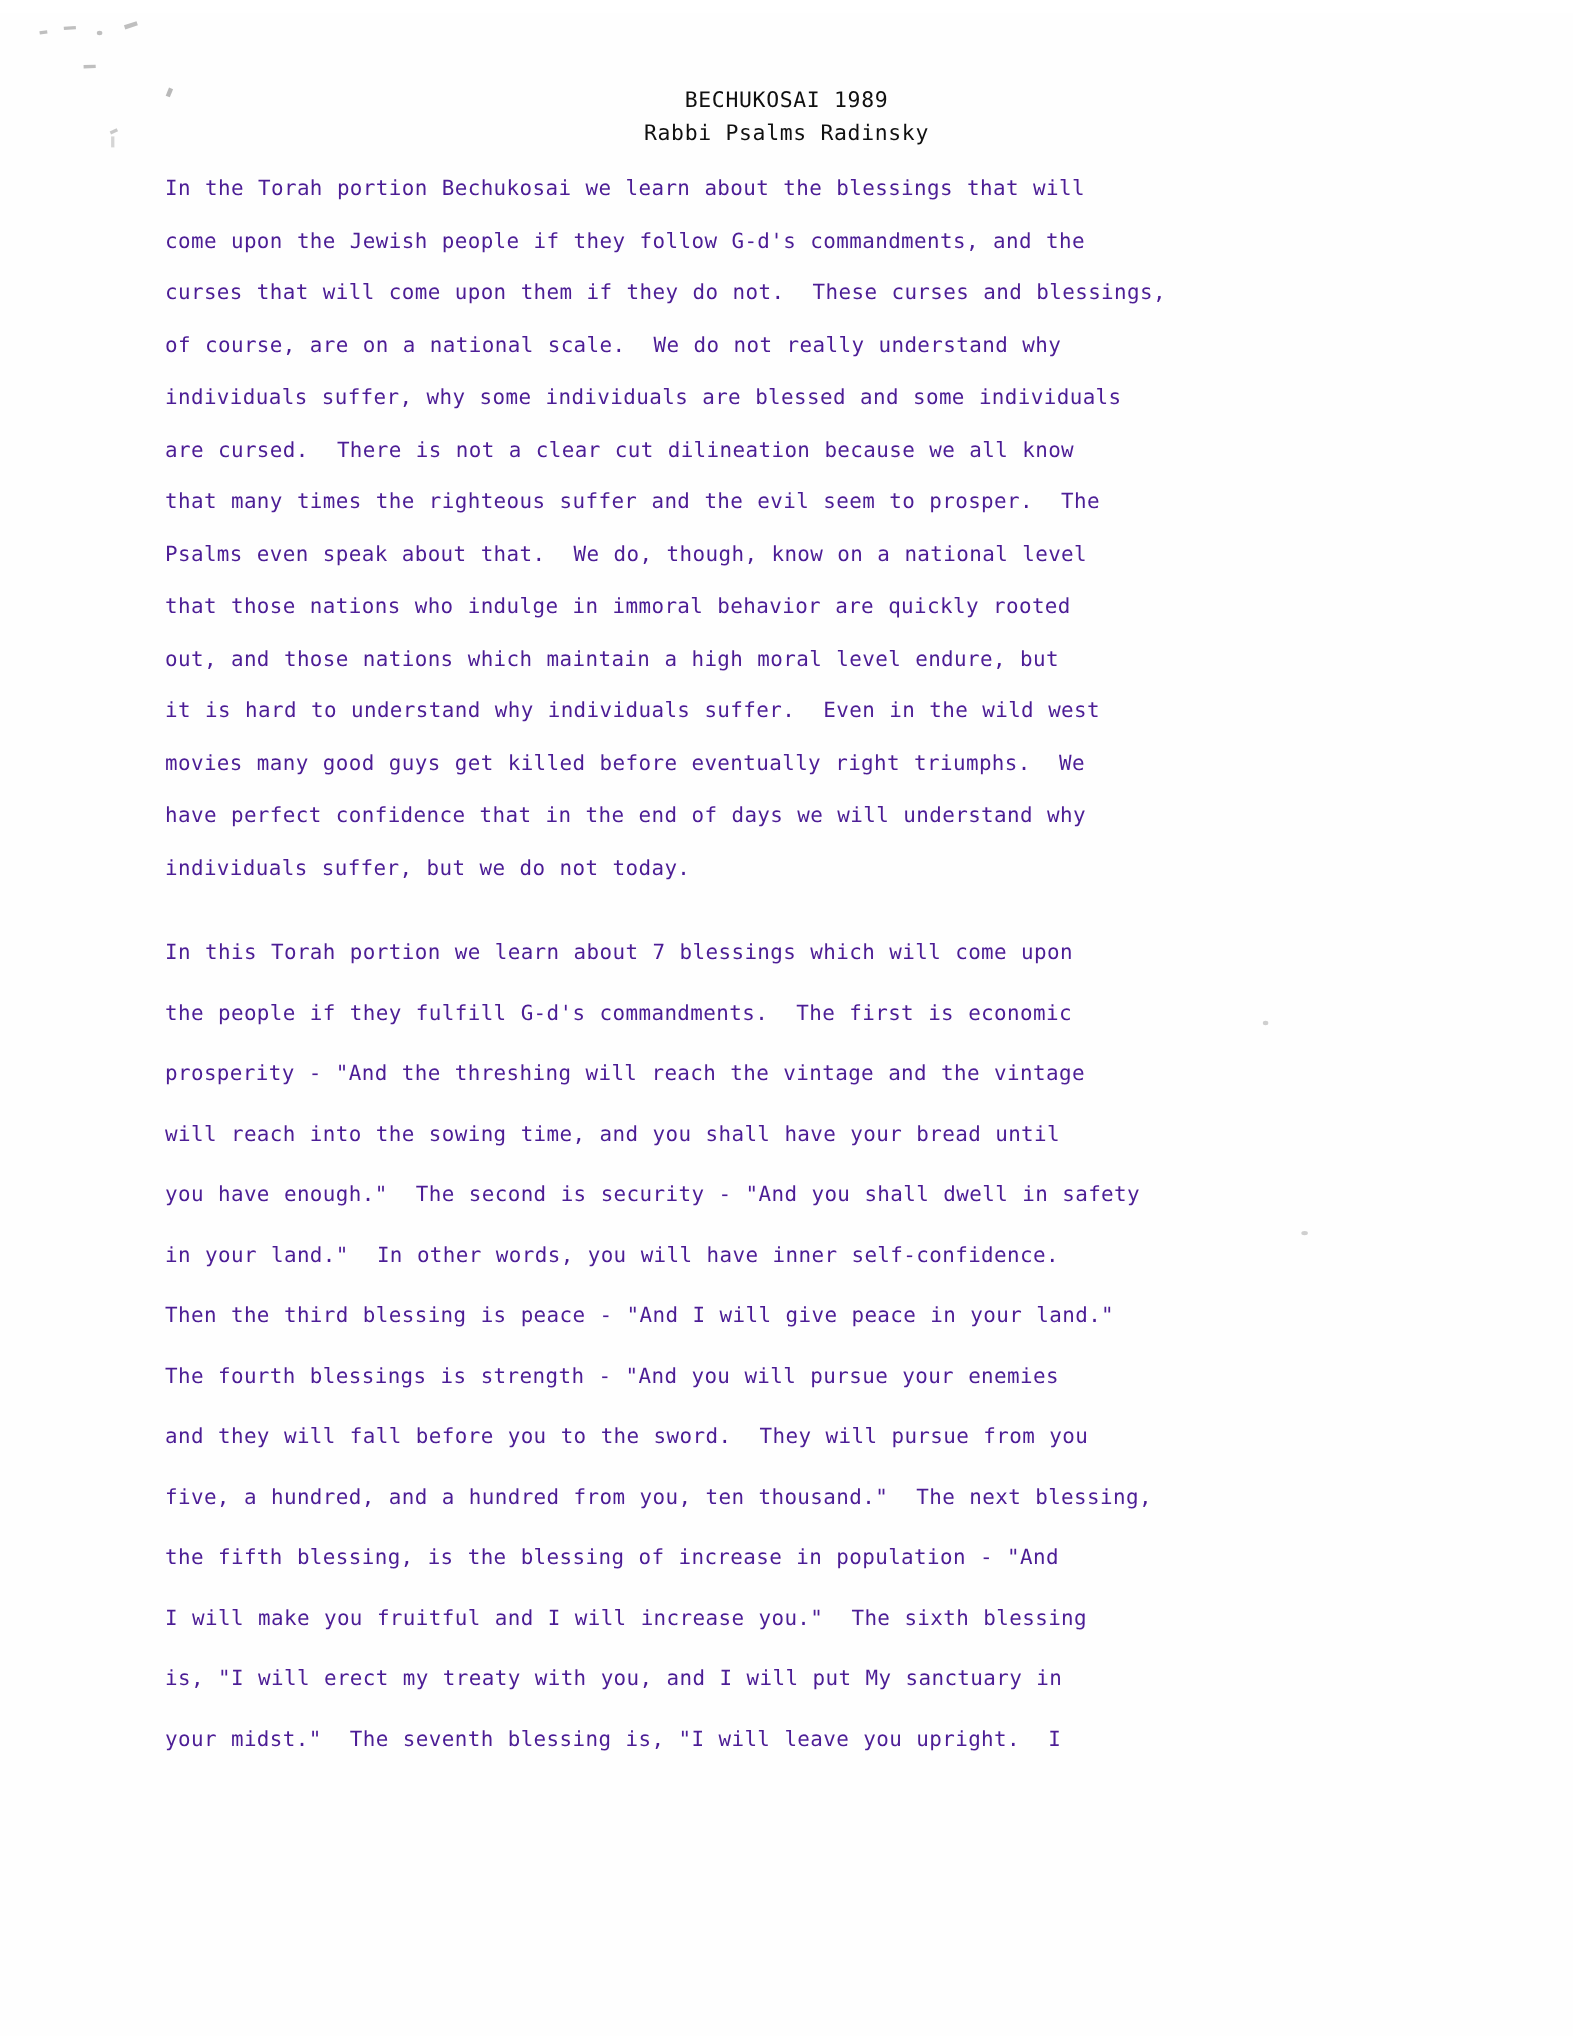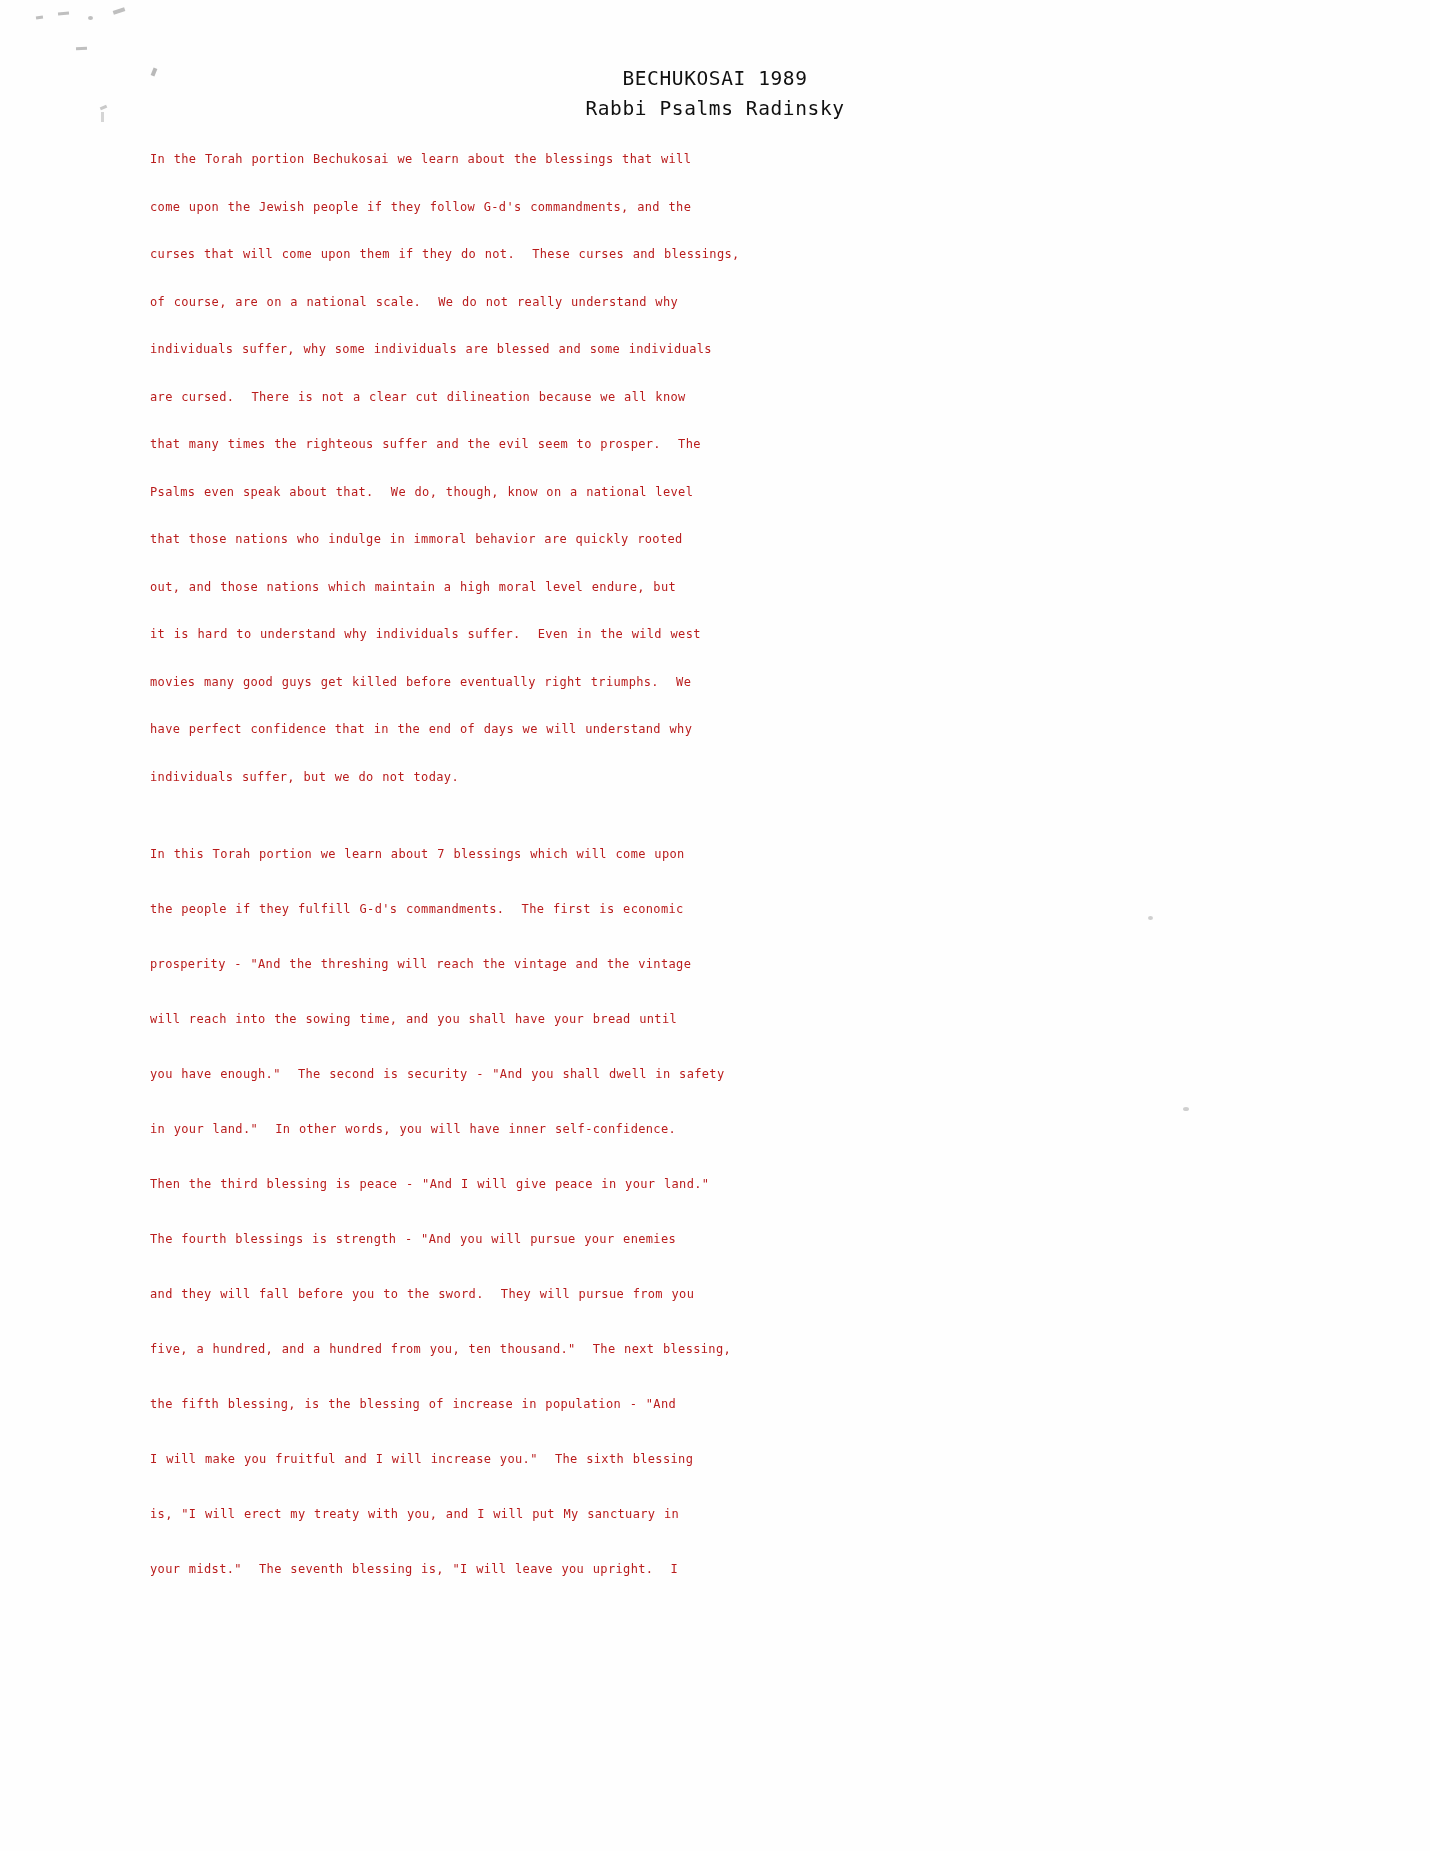--- a/index.html
+++ b/index.html
@@ -13,20 +13,21 @@
     position: relative;
     font-family: "DejaVu Sans Mono", monospace;
     color: #131313;
     overflow: hidden;
   }
 
   .page {
     position: absolute;
     inset: 0;
     background: #fefefe;
+    margin-top: 12px;
   }
 
   
   .speck {
     position: absolute;
     background: #8a8a8a;
     opacity: .55;
   }
   .speck.s1 { left: 36px;  top: 16px;  width: 7px;  height: 3px; transform: rotate(-8deg); }
   .speck.s2 { left: 58px;  top: 12px;  width: 11px; height: 3px; transform: rotate(-4deg); }
@@ -58,24 +59,24 @@
 
   .body-text {
     position: absolute;
     left: 150px;
     top: 136px;
     width: 1140px;
   }
 
   .para {
     margin: 0;
-    font-size: 12px;
+    font-size: 19px;
     line-height: 47.5px;
     letter-spacing: 0.35px;
-    color: #b91c1c;
+    color: #4c1d95;
     white-space: pre-wrap;
     word-spacing: 1px;
   }
   .para.p1 { line-height: 47.5px; }
   .para.p2 {
     margin-top: 26px;
     line-height: 55px;
   }
 </style>
 </head>

